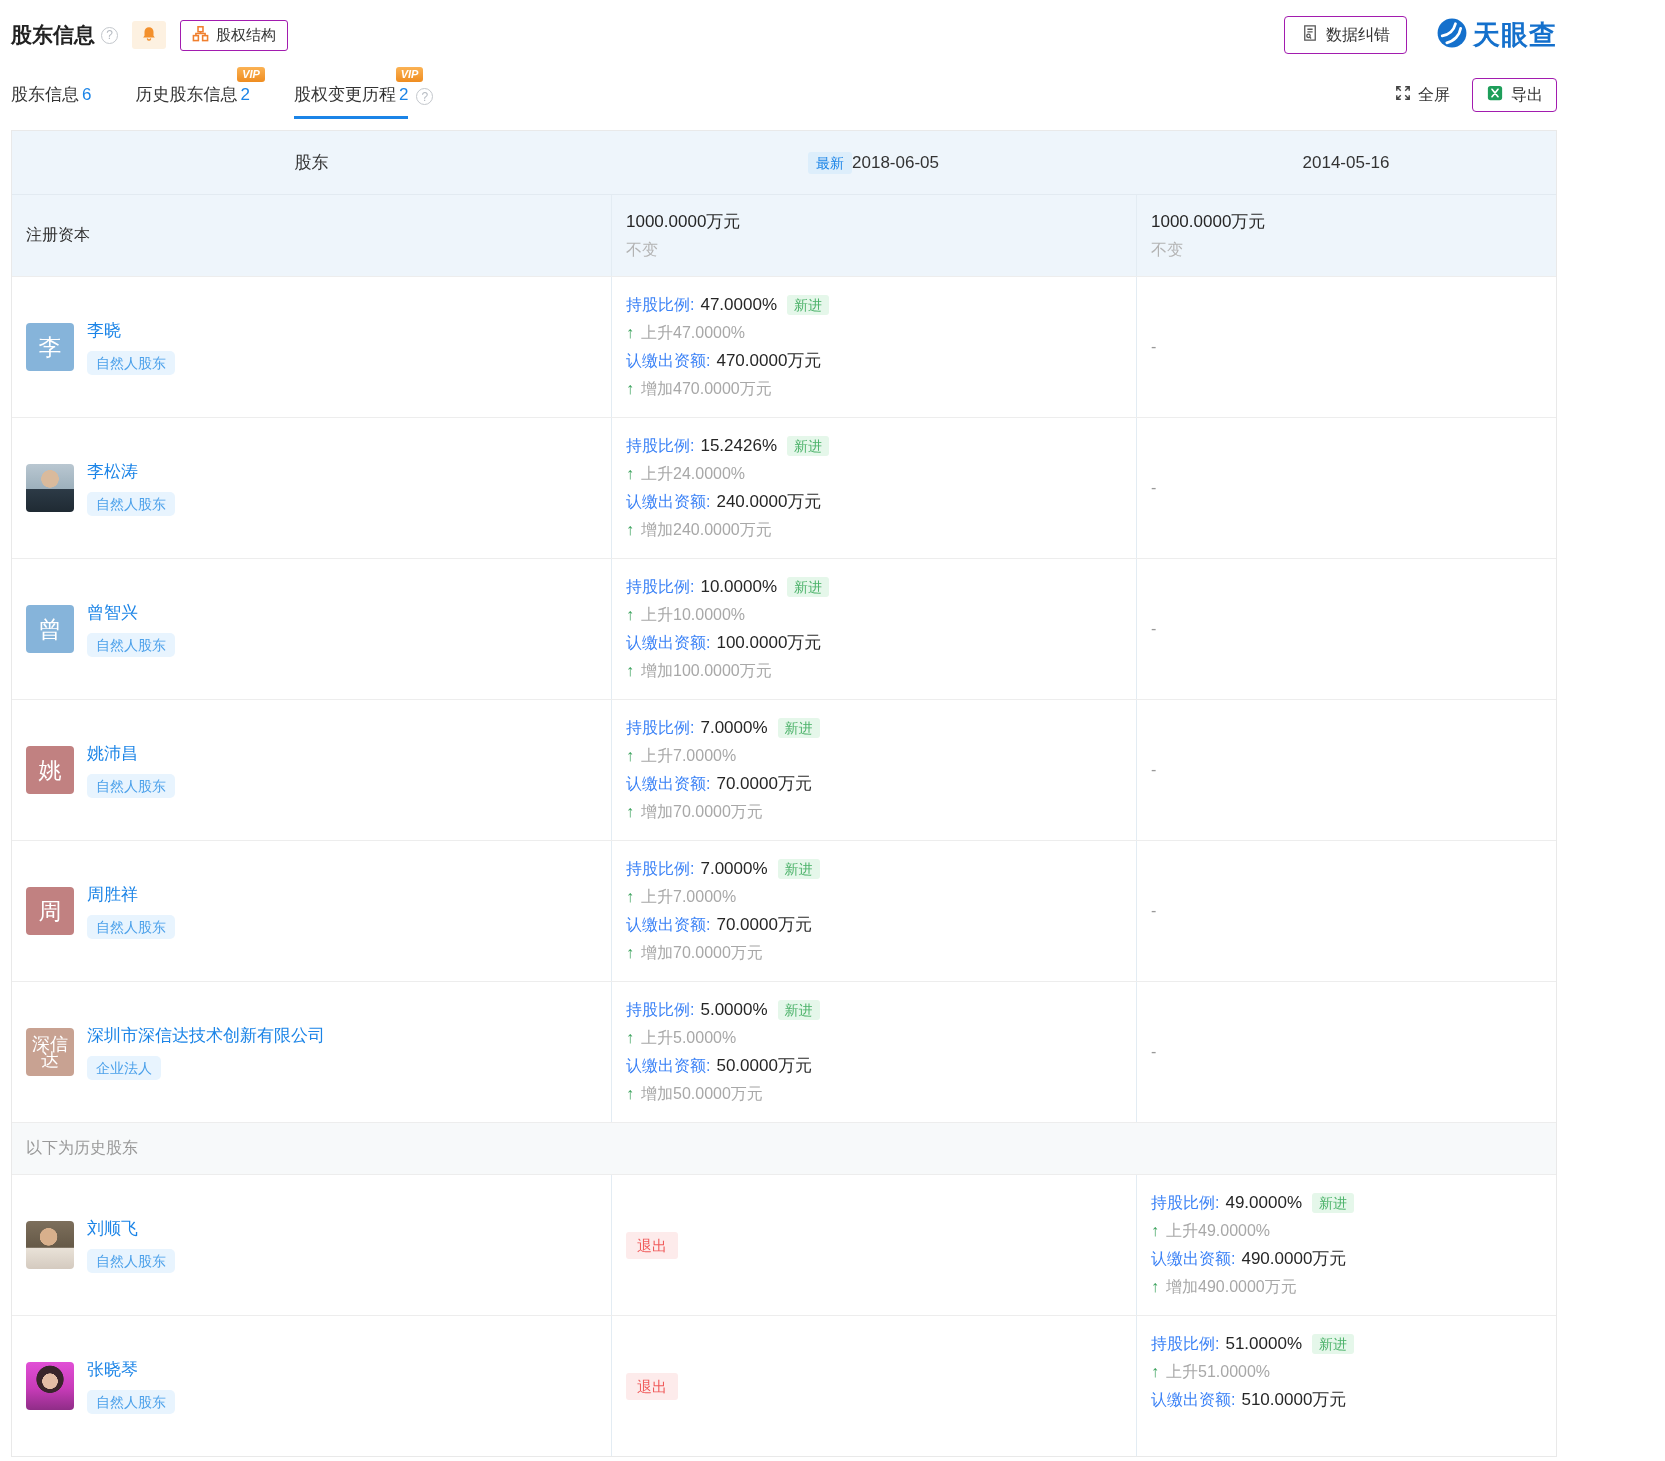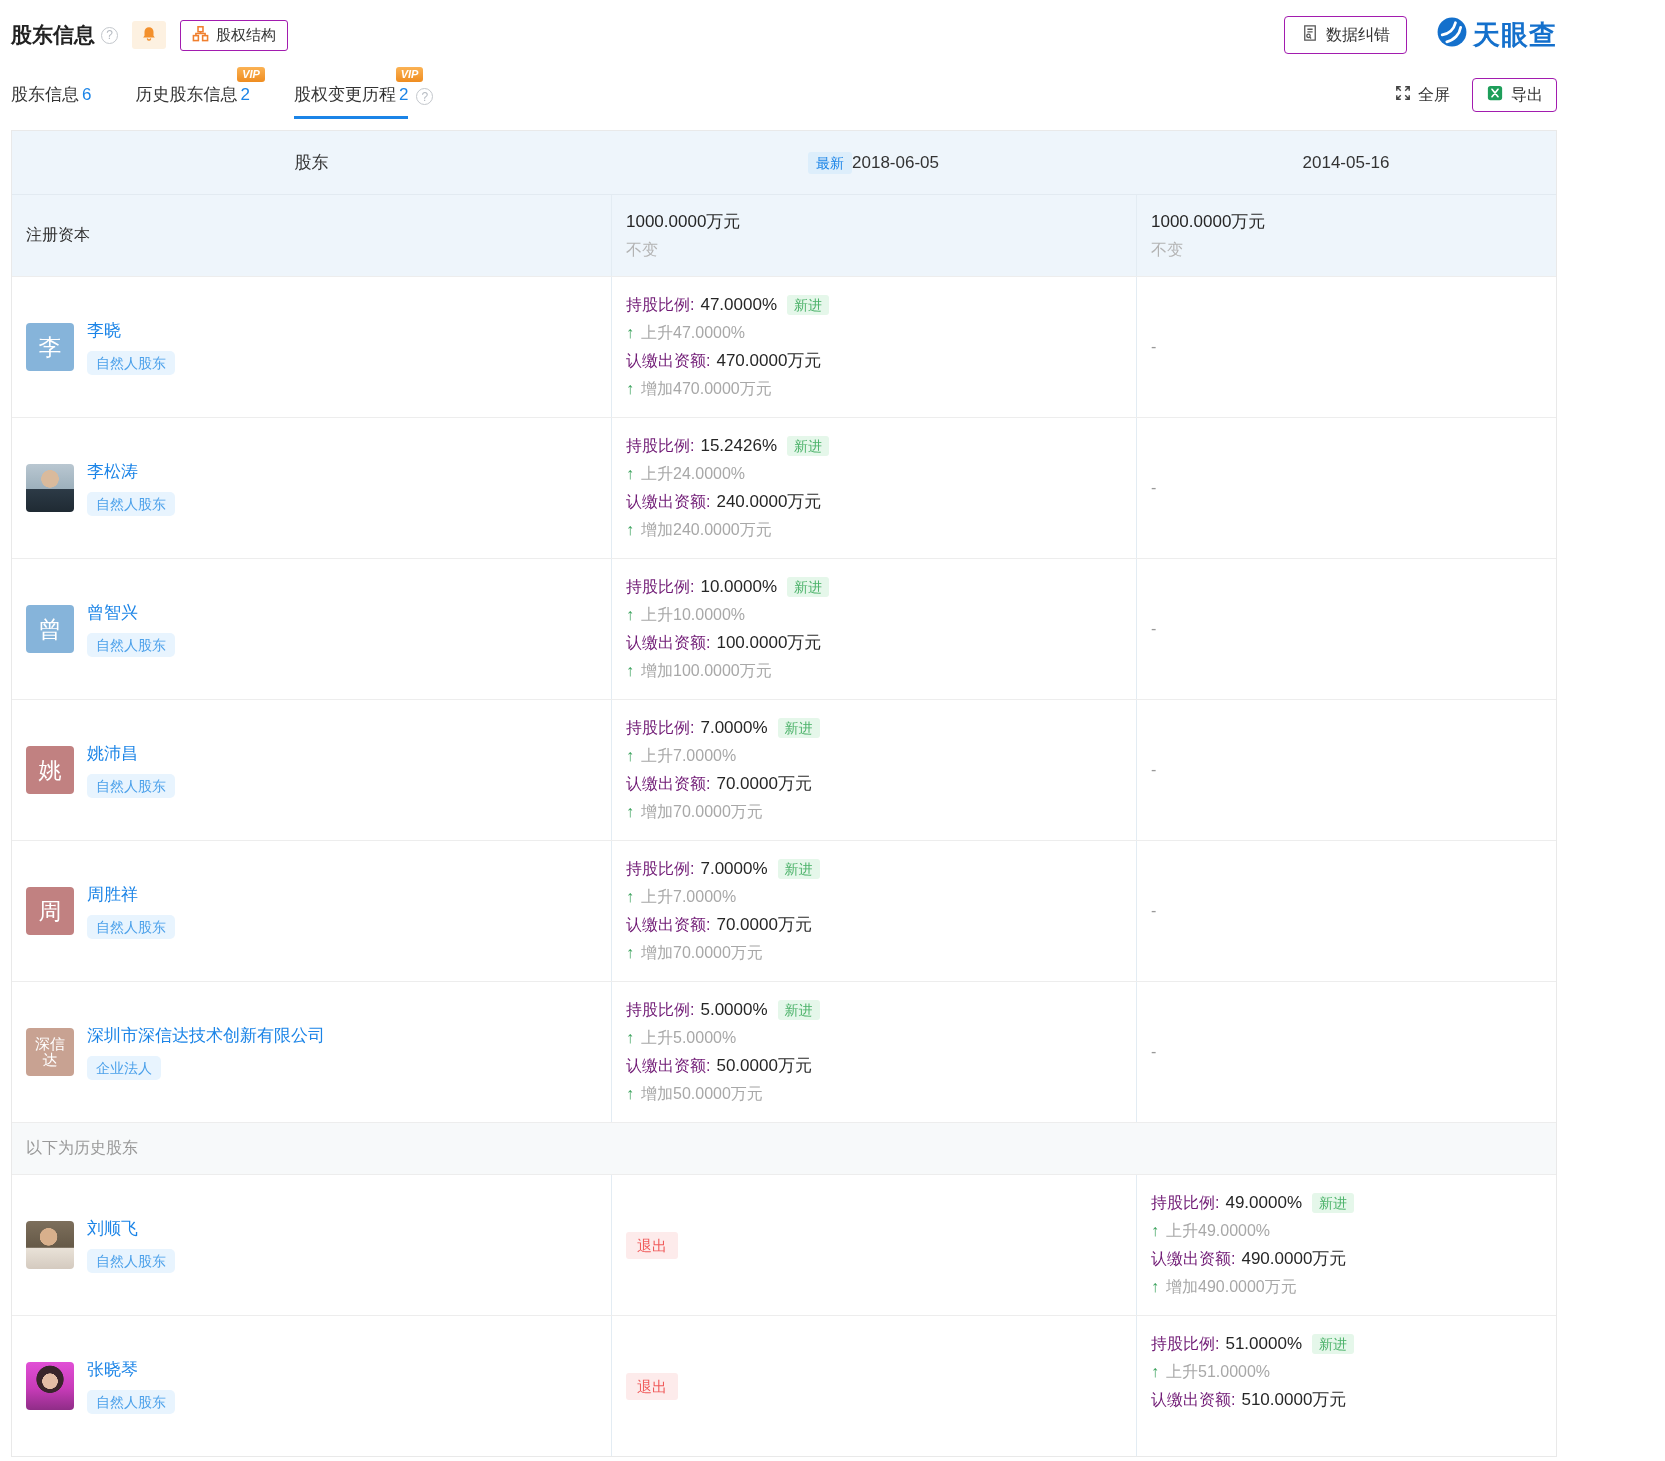--- a/index.html
+++ b/index.html
@@ -24,21 +24,21 @@
     width: 34px; height: 28px; background: #fdf1e1; border: none; border-radius: 3px;
     margin-left: 14px; cursor: pointer;
   }
   .btn {
     display: inline-flex; align-items: center; gap: 7px; background: #fff;
     border: 1px solid #a21caf; border-radius: 3px; color: #333; cursor: pointer;
     font-family: inherit;
   }
   .btn-equity { height: 31px; padding: 0 11px; font-size: 15px; margin-left: 14px; }
   .btn-correct { height: 38px; padding: 0 16px; font-size: 16px; border-radius: 4px; }
-  .logo { display: flex; gap: 6px; margin-left: 30px; }
+  .logo { display: flex; align-items: center; gap: 6px; margin-left: 30px; }
   .logo-text { font-size: 27px; font-weight: bold; color: #1470cc; letter-spacing: 1px; }
 
   
   .tabs-row { display: flex; justify-content: space-between; align-items: center; margin-top: 14px; height: 46px; }
   .tabs { display: flex; align-items: flex-end; }
   .tab {
     position: relative; display: inline-flex; align-items: baseline; margin-right: 44px;
     font-size: 17px; color: #333; padding: 12px 0 13px 0; cursor: pointer;
   }
   .tab.active { border-bottom: 3px solid #1b84e7; padding-bottom: 10px; }
@@ -76,40 +76,40 @@
   .rc-val { font-size: 17px; color: #262626; margin-bottom: 7px; }
   .rc-chg { font-size: 16px; color: #b3b3b3; }
 
   .srow { min-height: 141px; border-top: 1px solid #ededed; }
   .srow .c1 { display: flex; align-items: center; padding-left: 14px; }
   .avatar {
     width: 48px; height: 48px; border-radius: 4px; flex: 0 0 48px;
     display: flex; align-items: center; justify-content: center;
     color: #fff; font-size: 23px; overflow: hidden;
   }
-  .avatar.company { font-size: 15px; line-height: 16px; text-align: center; white-space: pre-line; }
+  .avatar.company { font-size: 18px; line-height: 16px; text-align: center; white-space: pre-line; }
   .photo-man-suit { background:
     radial-gradient(circle 9px at 50% 31%, #d9ba9c 95%, rgba(0,0,0,0) 100%),
     linear-gradient(180deg, #b9c7d1 0%, #9db0bc 52%, #2c3a46 53%, #1f2a33 100%); }
   .photo-man-warm { background:
     radial-gradient(circle 9px at 47% 33%, #d8b08c 95%, rgba(0,0,0,0) 100%),
     linear-gradient(180deg, #7d6f5c 0%, #655947 55%, #e9e2d8 56%, #d4cabf 100%); }
   .photo-woman-pink { background:
     radial-gradient(circle 8px at 50% 40%, #e3bda6 95%, rgba(0,0,0,0) 100%),
     radial-gradient(circle 14px at 50% 36%, #39252b 95%, rgba(0,0,0,0) 100%),
     linear-gradient(180deg, #e14fd6 0%, #c73bb8 55%, #8f2d87 100%); }
   .holder-info { margin-left: 13px; }
   .s-name { font-size: 17px; color: #1b84e7; text-decoration: none; display: inline-block; cursor: pointer; }
   .s-tag {
     display: inline-block; margin-top: 9px; background: #e8f4fe; color: #4ba0ea;
     font-size: 14px; padding: 5px 9px; border-radius: 5px; line-height: 1;
   }
   .cell-stake { padding: 14px 0 12px 14px; }
   .line { font-size: 16px; line-height: 28px; color: #262626; white-space: nowrap; }
-  .line .lbl { color: #701a75; margin-right: 6px; margin-top: 36px; }
+  .line .lbl { color: #3b82f6; margin-right: 6px; margin-top: 36px; }
   .line .val { color: #262626; font-size: 17px; }
   .line.sub { color: #a8a8a8; }
   .arrow-up { color: #3ea45f; font-weight: bold; margin-right: 7px; }
   .new-badge {
     background: #e5f7ea; color: #4bb269; font-size: 14px; padding: 3px 7px;
     border-radius: 3px; margin-left: 10px; line-height: 1; display: inline-block;
   }
   .cell-dash { display: flex; align-items: center; padding-left: 14px; color: #999; font-size: 16px; }
   .cell-exit { display: flex; align-items: center; padding-left: 14px; }
   .exit-badge {

